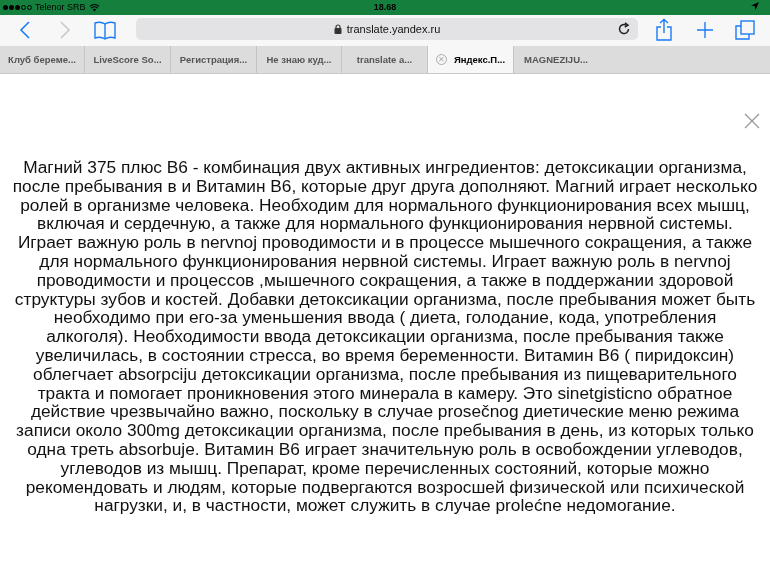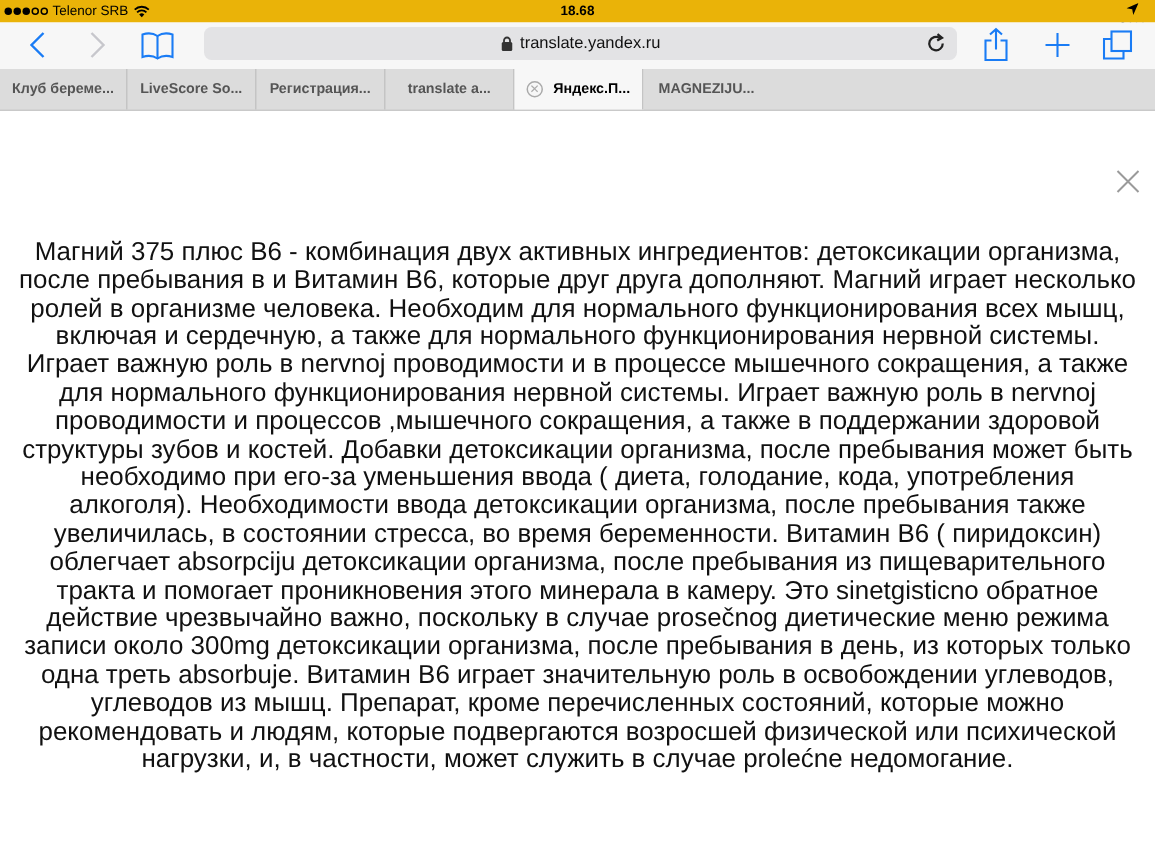--- a/index.html
+++ b/index.html
@@ -1,20 +1,20 @@
 <!DOCTYPE html>
 <html><head>
 <meta charset="utf-8">
 <style>
   * { margin: 0; padding: 0; box-sizing: border-box; }
   html, body { width: 770px; height: 578px; overflow: hidden; background: #ffffff; }
   body { font-family: "Liberation Sans", sans-serif; color: #000; position: relative; }
 
   
-  .statusbar { position: absolute; left: 0; top: 0; width: 770px; height: 15px; background: #eab308; font-size: 9px; color: #000; }
+  .statusbar { position: absolute; left: 0; top: 0; width: 770px; height: 15px; background: #15803d; font-size: 9px; color: #000; }
   .sb-left { position: absolute; left: 3px; top: 2px; display: flex; align-items: center; gap: 3px; }
   .signal { display: flex; gap: 1px; align-items: center; }
   .dot { width: 5px; height: 5px; border-radius: 50%; background: #000; }
   .dot.empty { background: transparent; border: 1px solid #000; }
   .sb-time { position: absolute; left: 0; width: 770px; text-align: center; top: 2px; font-weight: bold; font-size: 9px; }
   .sb-right { position: absolute; right: 6px; top: 2px; display: flex; align-items: center; gap: 3px; flex-direction: column; }
   .battery { width: 18px; height: 8px; border: 1px solid #000; border-radius: 2px; position: relative; }
   .battery::after { content: ""; position: absolute; right: -3px; top: 2px; width: 2px; height: 3px; background: #000; border-radius: 0 1px 1px 0; }
   .battery-fill { position: absolute; left: 1px; top: 1px; height: 4px; background: #000; }
 
@@ -119,20 +119,23 @@
 <div class="tabs">
   <div class="tab" style="width:85px">
       <span>Клуб береме...</span>
     </div>
   <div class="tab" style="width:86px">
       <span>LiveScore So...</span>
     </div>
   <div class="tab" style="width:86px">
       <span>Регистрация...</span>
     </div>
+  <div class="tab" style="width:85px">
+      <span>Не знаю куд...</span>
+    </div>
   <div class="tab" style="width:86px">
       <span>translate a...</span>
     </div>
   <div class="tab active" style="width:86px">
     <span class="tab-close">✕</span>
     <span>Яндекс.П...</span>
   </div>
   <div class="tab" style="width:84px; border-right:none">
       <span>MAGNEZIJU...</span>
     </div>

